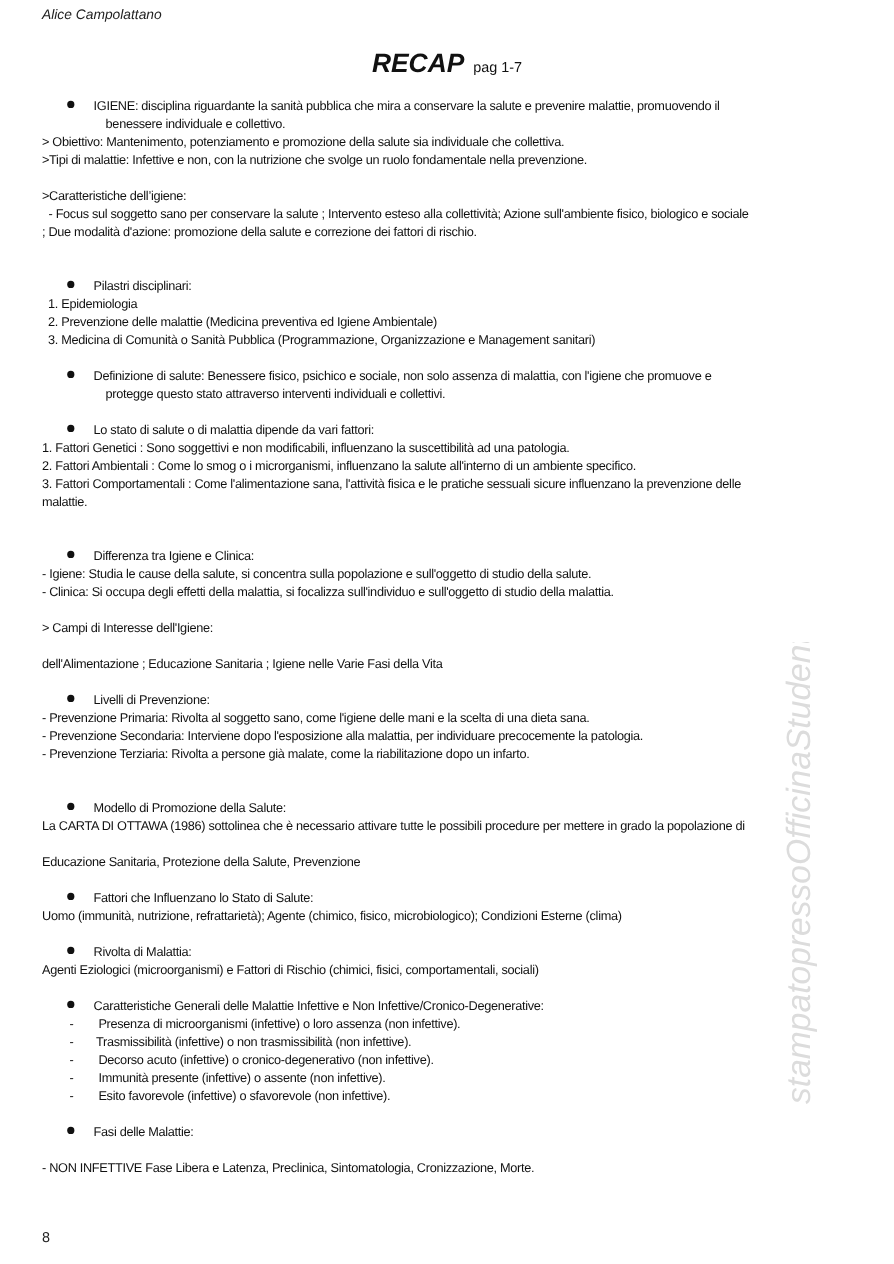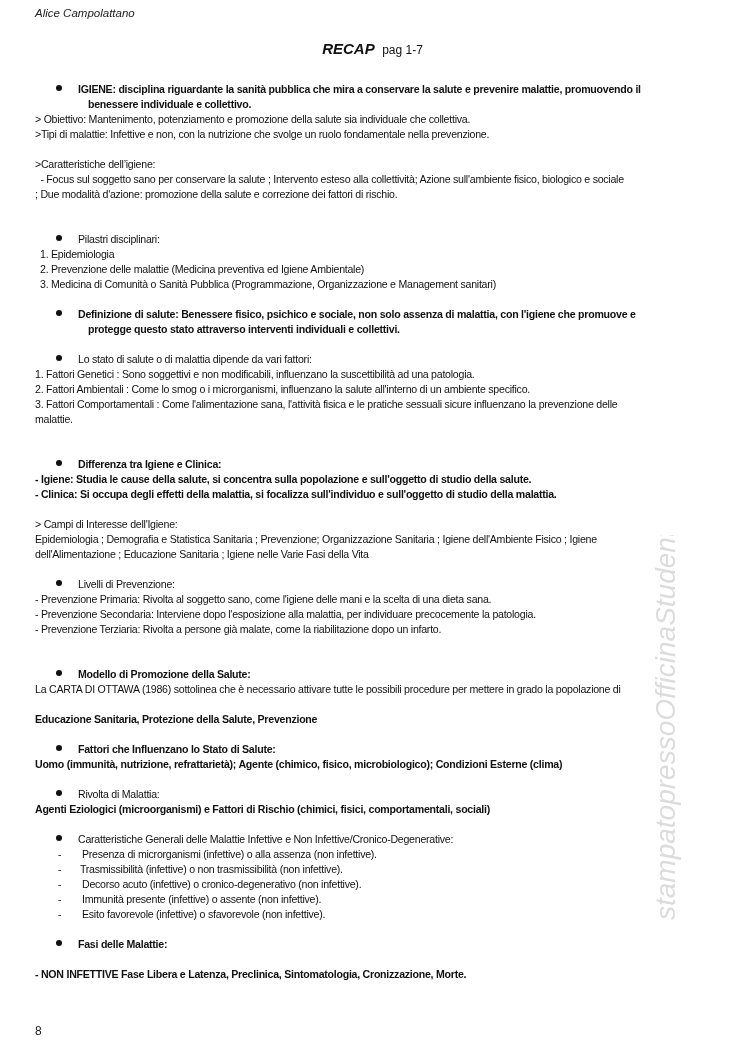--- a/index.html
+++ b/index.html
@@ -11,29 +11,29 @@
     .page { position: absolute; left: 0; top: 0; width: 745px; height: 1053px; }
     .author {
       position: absolute; left: 35px; top: 7px;
       font-family: "Liberation Sans", sans-serif; font-style: italic;
       font-size: 11.5px; color: #222;
     }
     .title {
       position: absolute; left: 0; width: 745px; top: 40px; text-align: center;
       font-family: "Liberation Sans", sans-serif;
     }
-    .title .main { font-weight: bold; font-style: italic; font-size: 15px; }
+    .title .main { font-weight: bold; font-style: italic; font-size: 22px; }
     .title .sub { font-size: 12px; margin-left: 3px; margin-top: 43px; }
     .line {
       position: absolute; left: 35px; white-space: nowrap;
       font-family: "Liberation Sans", sans-serif;
       font-size: 10.6px; letter-spacing: -0.25px; line-height: 14px;
       transform-origin: left top;
     }
-    .b { font-weight: bold; }
+    .b { font-weight: normal; }
     .bullet-line { left: 56px; }
     .bullet-dot {
       display: inline-block; width: 6px; height: 6px; border-radius: 50%;
       background: #111; margin-right: 16px; vertical-align: 2px;
     }
     .indent { left: 88px; }
     .dash-line { left: 58px; }
     .dash-line .txt { position: absolute; left: 24px; }
     .pagenum {
       position: absolute; left: 35px; top: 1024px;
@@ -90,21 +90,20 @@
   <div class="line" style="top:397px">3. Fattori Comportamentali : Come l'alimentazione sana, l'attività fisica e le pratiche sessuali sicure influenzano la prevenzione delle</div>
   <div class="line" style="top:412px">malattie.</div>
 
   <div class="line bullet-line b" style="top:457px">
     <span class="bullet-dot"></span><span>Differenza tra Igiene e Clinica:</span>
   </div>
   <div class="line b" style="top:472px">- Igiene: Studia le cause della salute, si concentra sulla popolazione e sull'oggetto di studio della salute.</div>
   <div class="line b" style="top:487px">- Clinica: Si occupa degli effetti della malattia, si focalizza sull'individuo e sull'oggetto di studio della malattia.</div>
 
   <div class="line" style="top:517px">&gt; Campi di Interesse dell'Igiene:</div>
-  <div class="line" style="top:532px">Epidemiologia ; Demografia e Statistica Sanitaria ; Prevenzione; Organizzazione Sanitaria ; Igiene dell'Ambiente Fisico ; Igiene</div>
   <div class="line" style="top:547px">dell'Alimentazione ; Educazione Sanitaria ; Igiene nelle Varie Fasi della Vita</div>
 
   <div class="line bullet-line" style="top:577px">
     <span class="bullet-dot"></span><span>Livelli di Prevenzione:</span>
   </div>
   <div class="line" style="top:592px">- Prevenzione Primaria: Rivolta al soggetto sano, come l'igiene delle mani e la scelta di una dieta sana.</div>
   <div class="line" style="top:607px">- Prevenzione Secondaria: Interviene dopo l'esposizione alla malattia, per individuare precocemente la patologia.</div>
   <div class="line" style="top:622px">- Prevenzione Terziaria: Rivolta a persone già malate, come la riabilitazione dopo un infarto.</div>
 
   <div class="line bullet-line b" style="top:667px">
@@ -120,21 +119,21 @@
 
   <div class="line bullet-line" style="top:787px">
     <span class="bullet-dot"></span><span>Rivolta di Malattia:</span>
   </div>
   <div class="line b" style="top:802px">Agenti Eziologici (microorganismi) e Fattori di Rischio (chimici, fisici, comportamentali, sociali)</div>
 
   <div class="line bullet-line" style="top:832px">
     <span class="bullet-dot"></span><span>Caratteristiche Generali delle Malattie Infettive e Non Infettive/Cronico-Degenerative:</span>
   </div>
   <div class="line dash-line" style="top:847px">
-    <span>-</span><span class="txt">Presenza di microrganismi (infettive) o alla assenza (non infettive).</span>
+    <span>-</span><span class="txt">Presenza di microorganismi (infettive) o loro assenza (non infettive).</span>
   </div>
   <div class="line dash-line" style="top:862px">
     <span>-</span><span class="txt" style="left:22px">Trasmissibilità (infettive) o non trasmissibilità (non infettive).</span>
   </div>
   <div class="line dash-line" style="top:877px">
     <span>-</span><span class="txt">Decorso acuto (infettive) o cronico-degenerativo (non infettive).</span>
   </div>
   <div class="line dash-line" style="top:892px">
     <span>-</span><span class="txt">Immunità presente (infettive) o assente (non infettive).</span>
   </div>

